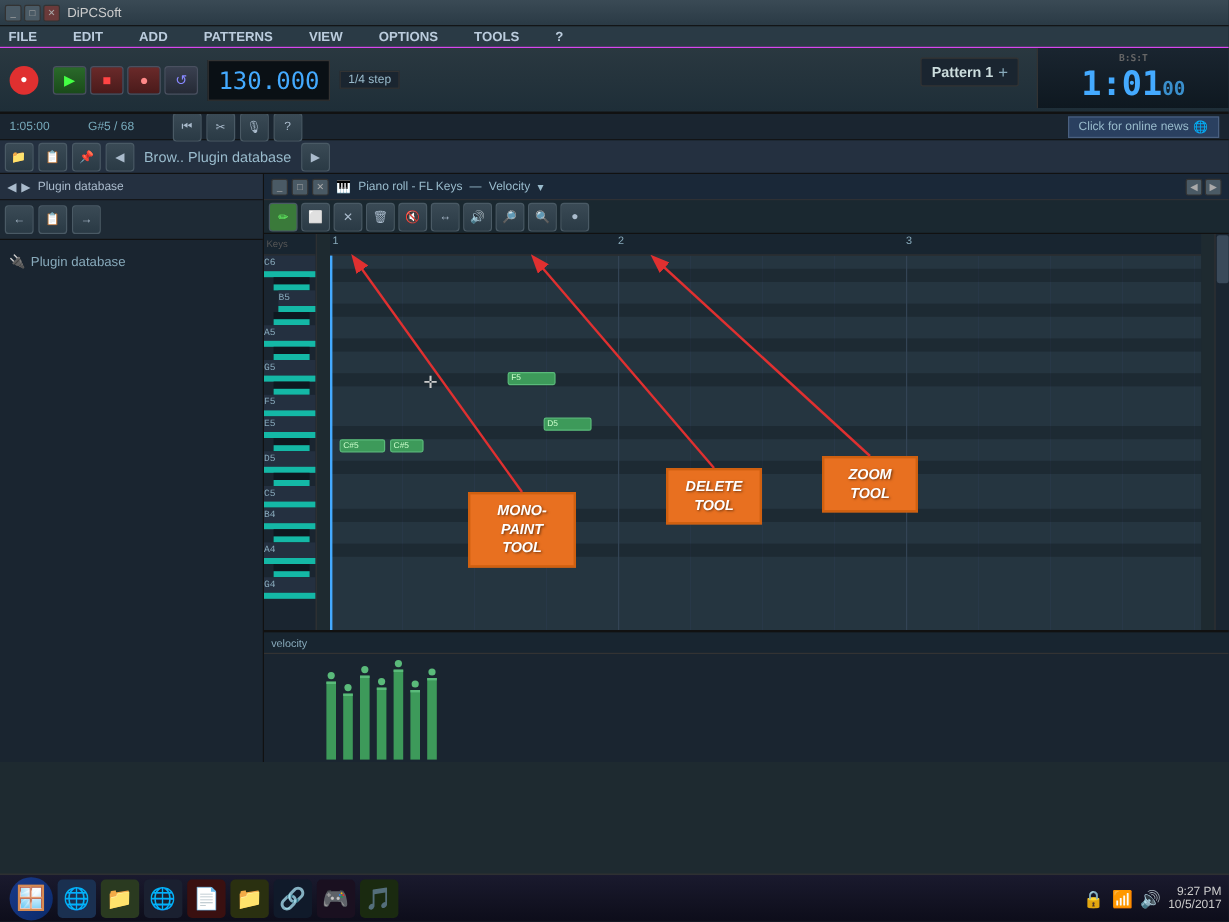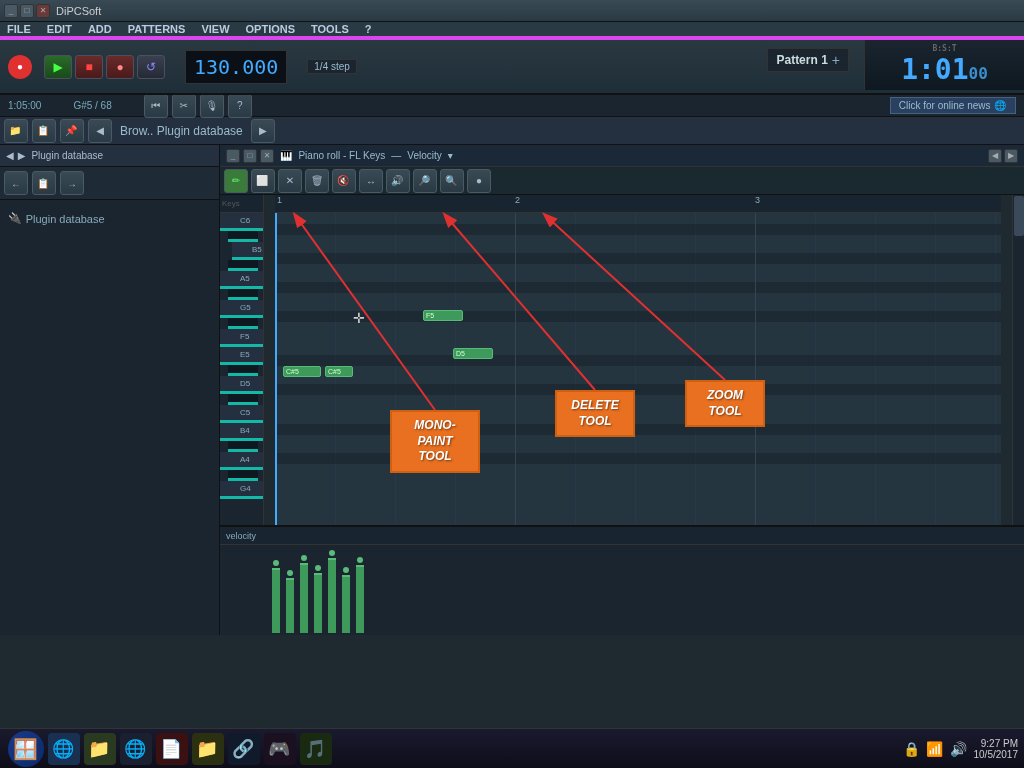--- a/index.html
+++ b/index.html
@@ -15,22 +15,22 @@
     }
     .title-bar-controls { display: flex; gap: 2px; margin-right: 6px; }
     .tb-btn { width: 14px; height: 14px; background: #4a5a65; border: 1px solid #333; border-radius: 2px; display: flex; align-items: center; justify-content: center; font-size: 8px; color: #aaa; cursor: pointer; }
     .title-text { color: #ccc; font-size: 11px; }
 
     
     #menu-bar {
       height: 18px;
       background: #2a3a45;
       display: flex; align-items: center;
-      padding: 0 4px; gap: 10px;
-      border-bottom: 4px solid #d946ef;
+      padding: 0 4px; gap: 24px;
+      border-bottom: 1px solid #d946ef;
     }
     .menu-item { color: #bcd; font-size: 11px; font-weight: bold; cursor: pointer; padding: 0 3px; }
 
     
     #transport-bar {
       height: 80px;
       background: linear-gradient(to bottom, #2a3840, #1e2e38);
       display: flex; align-items: center;
       border-bottom: 2px solid #111;
       padding: 4px;
@@ -48,21 +48,21 @@
     }
 
     
     .bpm-display {
       background: #0a1015;
       border: 1px solid #333;
       color: #4af;
       font-family: monospace;
       font-size: 20px;
       padding: 4px 8px;
-      margin: 16px;
+      margin: 4px;
     }
 
     
     #main-toolbar {
       height: 28px;
       background: #243040;
       display: flex; align-items: center;
       padding: 2px 4px; gap: 4px;
       border-bottom: 1px solid #111;
     }
@@ -120,25 +120,26 @@
     
     #piano-keys {
       width: 44px;
       background: #1a2530;
       border-right: 1px solid #333;
       position: relative;
       overflow: hidden;
     }
     .piano-key {
       height: 18px;
-      border-bottom: 3px solid #14b8a6;
+      border-bottom: 5px solid #14b8a6;
       display: flex; align-items: center;
       font-size: 8px; color: #666;
-      padding-left: 20px;
+      padding-left: 0;
       background: #243040;
+      font-family: Liberation Mono, monospace;
     }
     .piano-key.black-key {
       background: #1a2530;
       height: 12px;
     }
     .piano-key.labeled { color: #8ab; }
 
     
     #grid-area {
       flex: 1;

